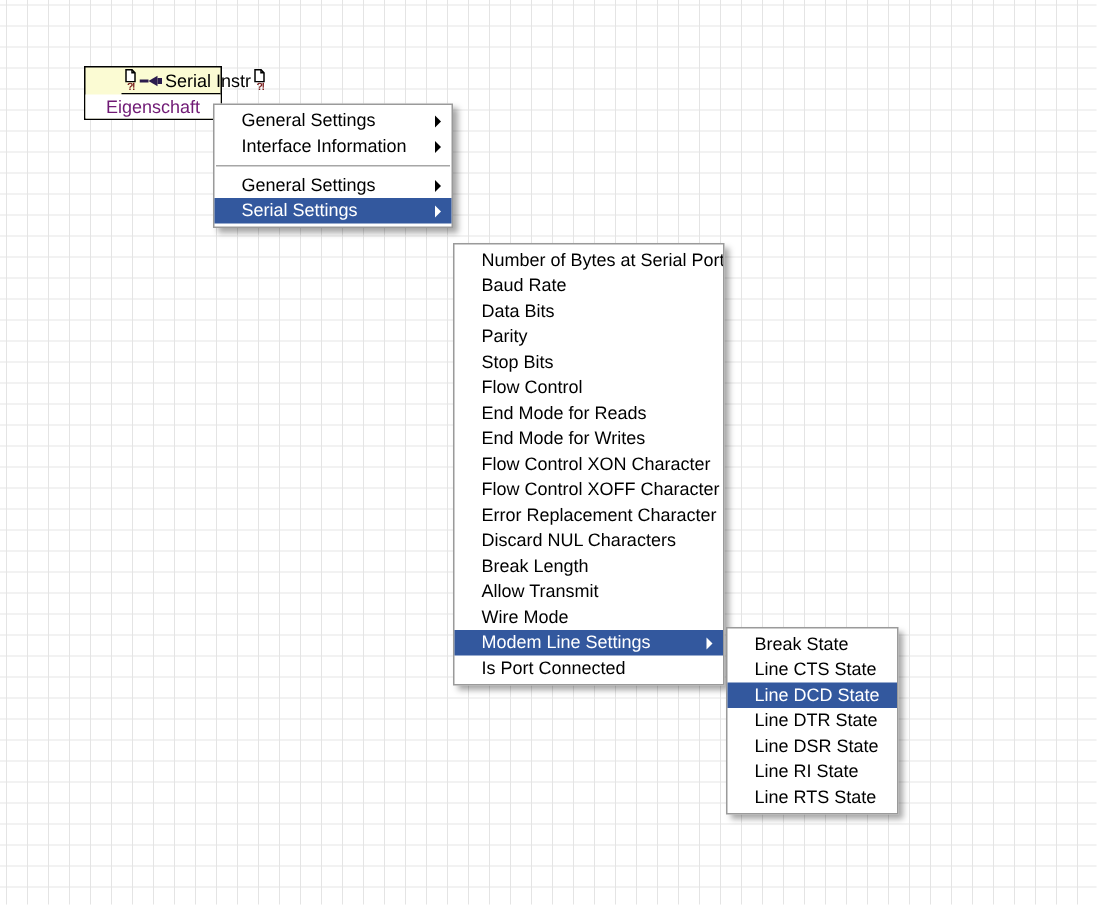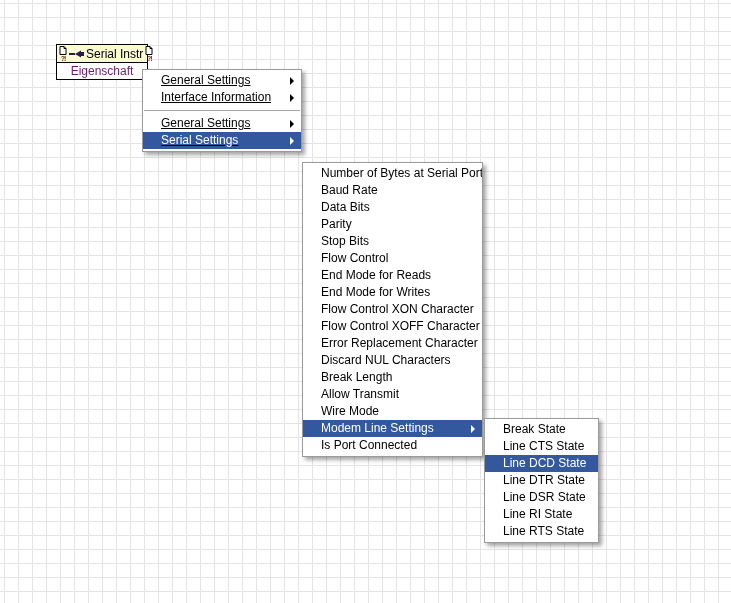--- a/index.html
+++ b/index.html
@@ -23,20 +23,21 @@
     border:1px solid var(--node-border,#000);
     background:var(--node-fill,#fbfbd3);
     box-sizing:border-box;
     z-index:1;
   }
   .node-top{
     height:18px;display:flex;align-items:center;
     padding:0 2px;gap:2px;
     border-bottom:1px solid var(--node-border,#000);
     box-sizing:border-box;
+    margin-left:24px;
   }
   .node-title{
     font-size:12px;color:#000;white-space:nowrap;flex:1;text-align:center;
   }
   .mini-icon{
     display:flex;flex-direction:column;align-items:center;justify-content:center;
     width:9px;line-height:0;
   }
   .mini-icon .alert{
     font-size:7px;font-weight:bold;line-height:7px;
@@ -48,21 +49,21 @@
     text-align:center;font-size:12px;color:#701a75;
   }
   
   .menu{
     position:absolute;background:var(--menu-bg,#fff);
     border:1px solid var(--menu-border,#9a9a9a);
     box-shadow:3px 3px 4px rgba(0,0,0,0.35);
     padding:2px 0;box-sizing:border-box;
     font-size:12px;color:#000;
   }
-  #menu-class {left:142px;top:69px;width:160px;z-index:2;text-decoration:underline;}
+  #menu-class {left:142px;top:69px;width:160px;z-index:2;}
   #menu-serial{left:302px;top:162px;width:181px;z-index:3;}
   #menu-modem {left:484px;top:418px;width:115px;z-index:4;}
   .menu-item{
     position:relative;height:17px;line-height:17px;
     padding:0 20px 0 18px;white-space:nowrap;overflow:hidden;
     cursor:default;
   }
   .menu-item.highlighted{
     background:var(--highlight,#33589e);
     color:var(--highlight-text,#fff);

